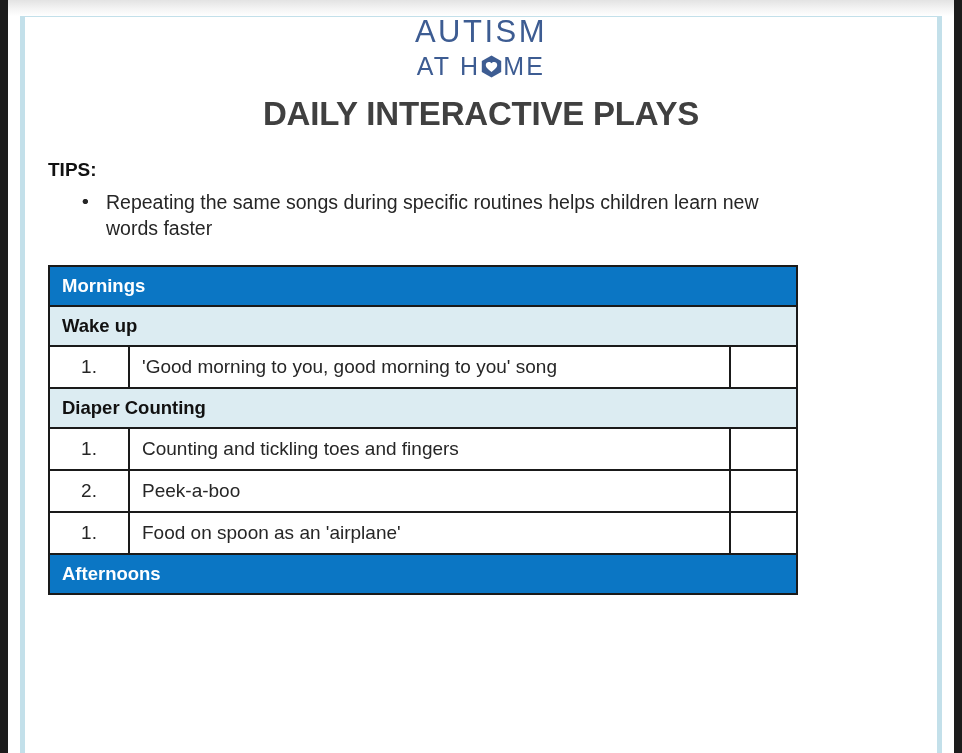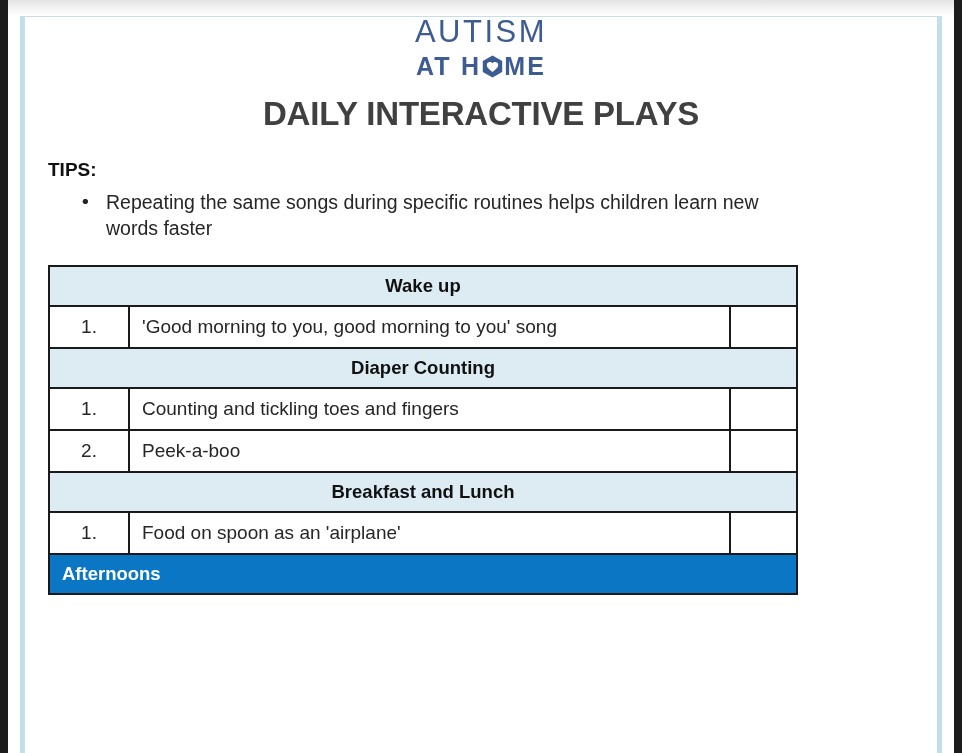--- a/index.html
+++ b/index.html
@@ -79,21 +79,21 @@
     font-size: 31px;
     letter-spacing: 2.5px;
     color: #3d5c92;
     font-weight: 400;
     line-height: 1.0;
   }
   .logo-line2 {
     font-size: 25px;
     letter-spacing: 2.2px;
     color: #3d5c92;
-    font-weight: 700;
+    font-weight: 400;
     line-height: 1.0;
     margin-top: 7px;
     display: flex;
     justify-content: center;
     align-items: center;
     gap: 0;
   }
   .logo-hex {
     display: inline-block;
     width: 21px;
@@ -176,21 +176,20 @@
     padding: 7px 12px;
     height: 24px;
   }
   .row-sub td {
     background: #dcecf2;
     color: #111111;
     font-weight: bold;
     font-size: 18.5px;
     padding: 7px 12px;
     height: 24px;
-    text-align: center;
   }
   .row-item td {
     background: #ffffff;
     color: #262626;
     font-size: 19px;
     padding: 9px 12px;
     height: 22px;
   }
   .row-item td.num {
     text-align: center;
@@ -239,20 +238,23 @@
       </li>
     </ul>
 
     <table class="sched">
       <colgroup>
         <col class="col-num">
         <col>
         <col class="col-blank">
       </colgroup>
       <tbody id="schedule-body">
+          <tr class="row-section">
+            <td colspan="3">Mornings</td>
+          </tr>
           <tr class="row-sub">
             <td colspan="3">Wake up</td>
           </tr>
           <tr class="row-item">
             <td class="num">1.</td>
             <td>'Good morning to you, good morning to you' song</td>
             <td class="blank"></td>
           </tr>
           <tr class="row-sub">
             <td colspan="3">Diaper Counting</td>
@@ -260,23 +262,20 @@
           <tr class="row-item">
             <td class="num">1.</td>
             <td>Counting and tickling toes and fingers</td>
             <td class="blank"></td>
           </tr>
           <tr class="row-item">
             <td class="num">2.</td>
             <td>Peek-a-boo</td>
             <td class="blank"></td>
           </tr>
-          <tr class="row-sub">
-            <td colspan="3">Breakfast and Lunch</td>
-          </tr>
           <tr class="row-item">
             <td class="num">1.</td>
             <td>Food on spoon as an 'airplane'</td>
             <td class="blank"></td>
           </tr>
           <tr class="row-section">
             <td colspan="3">Afternoons</td>
           </tr>
         </tbody>
     </table>

